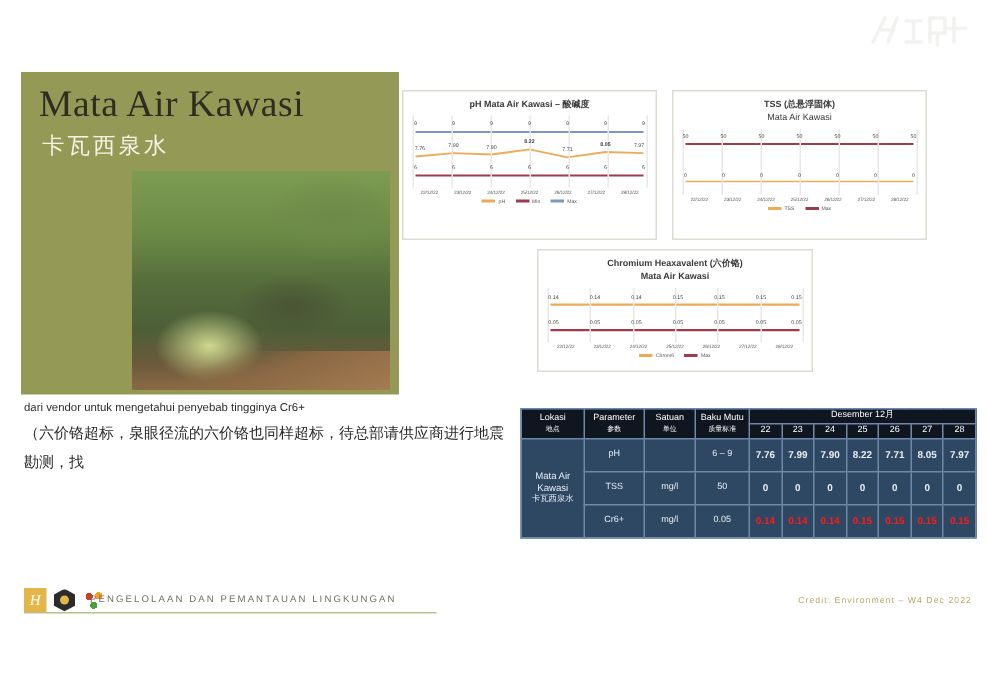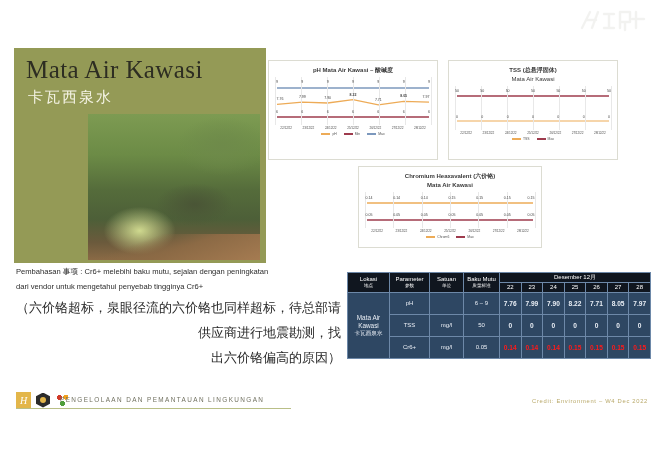--- a/index.html
+++ b/index.html
@@ -105,21 +105,21 @@
   .body-text {
     position: absolute;
     left: 16px; top: 265px;
     width: 325px;
     font-size: 7.6px;
     color: #2b2b2b;
     line-height: 1.95;
   }
   .body-text .row { white-space: nowrap; }
   .body-text .lead { display: inline-block; width: 78px; }
-  .body-text .zh { font-size: 13px; text-align: right; }
+  .body-text .zh { font-size: 10px; }
   .body-text p { margin: 0; }
 
   
   .tbl {
     position: absolute;
     left: 347px; top: 272px;
     width: 304px;
     border-collapse: collapse;
     font-size: 6px;
     color: #e9eef5;
@@ -381,27 +381,22 @@
         <em style="font-style:normal">Chrom6</em>
       </span>
     <span>
         <b style="background:#9e3b4d"></b>
         <em style="font-style:normal">Max</em>
       </span>
   </div>
 </div>
 
 <div class="body-text">
-  <p>
-    <span>Pembahasan 事项 :</span>
-    <span>Cr6+ melebihi baku mutu, sejalan dengan peningkatan</span>
-  </p>
   <p>dari vendor untuk mengetahui penyebab tingginya Cr6+</p>
   <p class="zh">（六价铬超标，泉眼径流的六价铬也同样超标，待总部请供应商进行地震勘测，找</p>
-  <p class="zh">出六价铬偏高的原因）</p>
 </div>
 
 <table class="tbl">
   <colgroup>
       <col style="width:42px">
       <col class="c-par">
       <col class="c-sat">
       <col class="c-baku">
       <col span="7">
     </colgroup>

